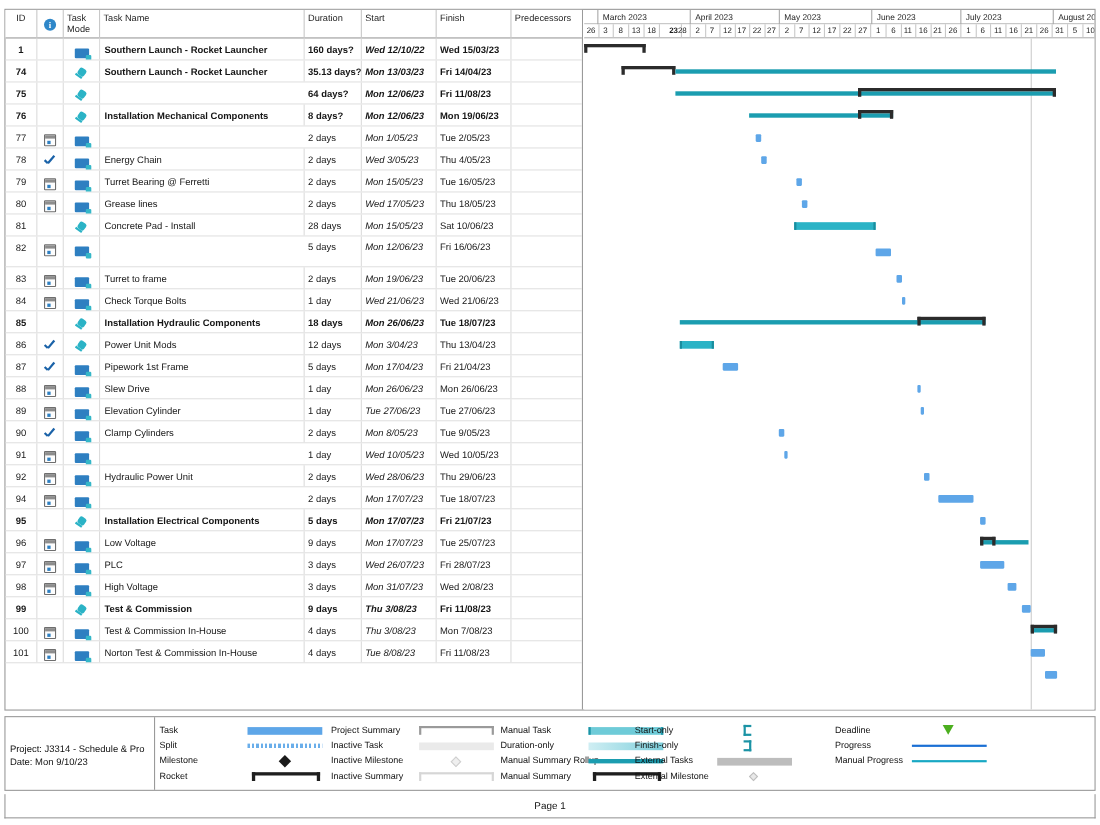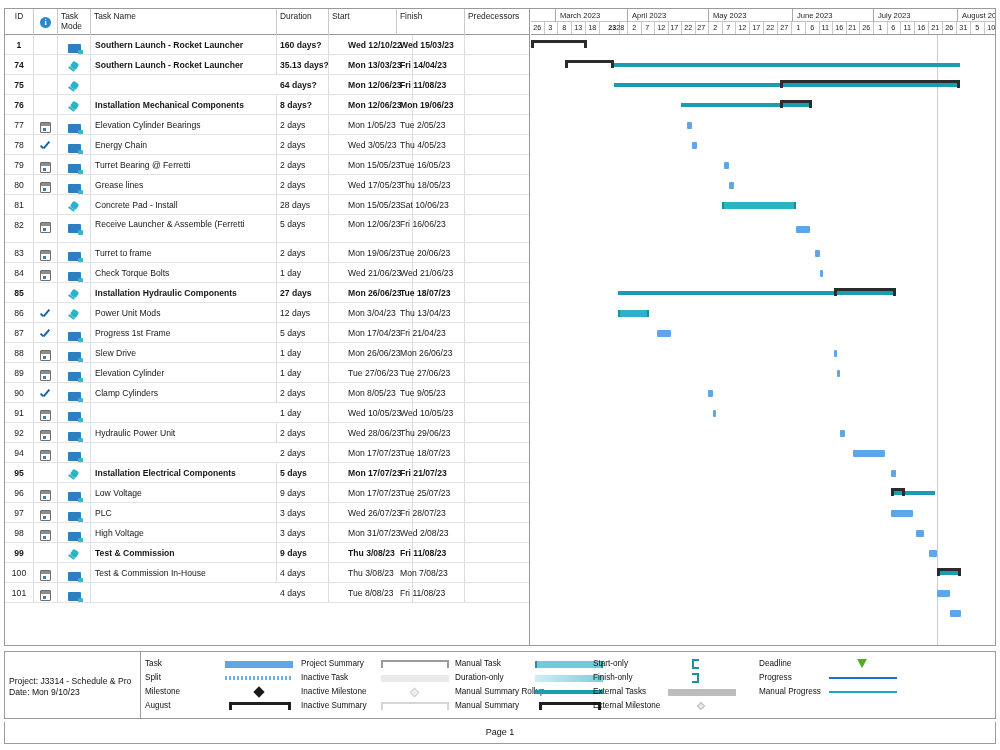--- a/index.html
+++ b/index.html
@@ -78,21 +78,21 @@
     line-height: 20px;
     padding: 0 3px;
     border-right: 1px solid #dcdcdc;
     overflow: hidden;
   }
   .gcell.c-id    { left: 0;   width: 29px; text-align: center; padding: 0; }
   .gcell.c-info  { left: 29px; width: 24px; text-align: center; padding: 0; }
   .gcell.c-mode  { left: 53px; width: 33px; text-align: center; padding: 0; }
   .gcell.c-name  { left: 86px; width: 186px; padding-left: 4px; }
   .gcell.c-dur   { left: 272px; width: 52px; }
-  .gcell.c-start { left: 340px; width: 68px; }
+  .gcell.c-start { left: 324px; width: 68px; font-style: italic; }
   .gcell.c-fin   { left: 392px; width: 68px; }
   .gcell.c-pred  { left: 460px; width: 65px; border-right: none; }
 
   .grow.tall .gcell { line-height: 12px; padding-top: 3px; }
   .grow.tall .gcell.c-id,
   .grow.tall .gcell.c-info,
   .grow.tall .gcell.c-mode { line-height: 14px; padding-top: 3px; }
 
   .bold { font-weight: bold; }
   .ind1 { padding-left: 12px; }
@@ -395,21 +395,20 @@
             <div class="gcell c-name ind2 bold">Installation Mechanical Components</div>
             <div class="gcell c-dur bold">8 days?</div>
             <div class="gcell c-start bold">Mon 12/06/23</div>
             <div class="gcell c-fin bold">Mon 19/06/23</div>
             <div class="gcell c-pred"></div>
           </div>
           <div class="grow">
             <div class="gcell c-id">77</div>
             <div class="gcell c-info"><span class="icn icn-cal"></span></div>
             <div class="gcell c-mode"><span class="icn icn-auto"></span></div>
-            <div class="gcell c-name ind3">Elevation Cylinder Bearings</div>
             <div class="gcell c-dur">2 days</div>
             <div class="gcell c-start">Mon 1/05/23</div>
             <div class="gcell c-fin">Tue 2/05/23</div>
             <div class="gcell c-pred"></div>
           </div>
           <div class="grow">
             <div class="gcell c-id">78</div>
             <div class="gcell c-info"><span class="icn icn-check"></span></div>
             <div class="gcell c-mode"><span class="icn icn-auto"></span></div>
             <div class="gcell c-name ind3">Energy Chain</div>
@@ -445,21 +444,20 @@
             <div class="gcell c-name ind3">Concrete Pad - Install</div>
             <div class="gcell c-dur">28 days</div>
             <div class="gcell c-start">Mon 15/05/23</div>
             <div class="gcell c-fin">Sat 10/06/23</div>
             <div class="gcell c-pred"></div>
           </div>
           <div class="grow tall">
             <div class="gcell c-id">82</div>
             <div class="gcell c-info"><span class="icn icn-cal"></span></div>
             <div class="gcell c-mode"><span class="icn icn-auto"></span></div>
-            <div class="gcell c-name ind3">Receive Launcher &amp; Assemble (Ferretti</div>
             <div class="gcell c-dur">5 days</div>
             <div class="gcell c-start">Mon 12/06/23</div>
             <div class="gcell c-fin">Fri 16/06/23</div>
             <div class="gcell c-pred"></div>
           </div>
           <div class="grow">
             <div class="gcell c-id">83</div>
             <div class="gcell c-info"><span class="icn icn-cal"></span></div>
             <div class="gcell c-mode"><span class="icn icn-auto"></span></div>
             <div class="gcell c-name ind3">Turret to frame</div>
@@ -476,40 +474,40 @@
             <div class="gcell c-dur">1 day</div>
             <div class="gcell c-start">Wed 21/06/23</div>
             <div class="gcell c-fin">Wed 21/06/23</div>
             <div class="gcell c-pred"></div>
           </div>
           <div class="grow">
             <div class="gcell c-id bold">85</div>
             <div class="gcell c-info"></div>
             <div class="gcell c-mode"><span class="icn icn-pin"></span></div>
             <div class="gcell c-name ind2 bold">Installation Hydraulic Components</div>
-            <div class="gcell c-dur bold">27 days</div>
+            <div class="gcell c-dur bold">18 days</div>
             <div class="gcell c-start bold">Mon 26/06/23</div>
             <div class="gcell c-fin bold">Tue 18/07/23</div>
             <div class="gcell c-pred"></div>
           </div>
           <div class="grow">
             <div class="gcell c-id">86</div>
             <div class="gcell c-info"><span class="icn icn-check"></span></div>
             <div class="gcell c-mode"><span class="icn icn-pin"></span></div>
             <div class="gcell c-name ind3">Power Unit Mods</div>
             <div class="gcell c-dur">12 days</div>
             <div class="gcell c-start">Mon 3/04/23</div>
             <div class="gcell c-fin">Thu 13/04/23</div>
             <div class="gcell c-pred"></div>
           </div>
           <div class="grow">
             <div class="gcell c-id">87</div>
             <div class="gcell c-info"><span class="icn icn-check"></span></div>
             <div class="gcell c-mode"><span class="icn icn-auto"></span></div>
-            <div class="gcell c-name ind3">Progress 1st Frame</div>
+            <div class="gcell c-name ind3">Pipework 1st Frame</div>
             <div class="gcell c-dur">5 days</div>
             <div class="gcell c-start">Mon 17/04/23</div>
             <div class="gcell c-fin">Fri 21/04/23</div>
             <div class="gcell c-pred"></div>
           </div>
           <div class="grow">
             <div class="gcell c-id">88</div>
             <div class="gcell c-info"><span class="icn icn-cal"></span></div>
             <div class="gcell c-mode"><span class="icn icn-auto"></span></div>
             <div class="gcell c-name ind3">Slew Drive</div>
@@ -623,32 +621,33 @@
             <div class="gcell c-name ind3">Test &amp; Commission In-House</div>
             <div class="gcell c-dur">4 days</div>
             <div class="gcell c-start">Thu 3/08/23</div>
             <div class="gcell c-fin">Mon 7/08/23</div>
             <div class="gcell c-pred"></div>
           </div>
           <div class="grow">
             <div class="gcell c-id">101</div>
             <div class="gcell c-info"><span class="icn icn-cal"></span></div>
             <div class="gcell c-mode"><span class="icn icn-auto"></span></div>
+            <div class="gcell c-name ind3">Norton Test &amp; Commission In-House</div>
             <div class="gcell c-dur">4 days</div>
             <div class="gcell c-start">Tue 8/08/23</div>
             <div class="gcell c-fin">Fri 11/08/23</div>
             <div class="gcell c-pred"></div>
           </div>
         </div>
     </div>
 
     <div id="gantt">
       <div id="tl-head">
         <div id="tl-months">
-            <div class="tl-month" style="left: 24px; width: 84px;">March 2023</div>
+            <div class="tl-month" style="left: 12px; width: 84px;">March 2023</div>
             <div class="tl-month" style="left: 96px; width: 81px;">April 2023</div>
             <div class="tl-month" style="left: 177px; width: 84px;">May 2023</div>
             <div class="tl-month" style="left: 261px; width: 81px;">June 2023</div>
             <div class="tl-month" style="left: 342px; width: 84px;">July 2023</div>
             <div class="tl-month" style="left: 426px; width: 84px;">August 2023</div>
           </div>
         <div id="tl-days">
             <div class="tl-day" style="left: 0px; width: 13.6px;">26</div>
             <div class="tl-day" style="left: 13px; width: 13.6px;">3</div>
             <div class="tl-day" style="left: 27px; width: 13.6px;">8</div>
@@ -780,21 +779,21 @@
               <span class="a-split"></span>
             </span>
           </div>
           <div class="lg-item">
             <span class="lg-label">Milestone</span>
             <span class="lg-art">
               <span class="a-milestone"></span>
             </span>
           </div>
           <div class="lg-item">
-            <span class="lg-label">August</span>
+            <span class="lg-label">Rocket</span>
             <span class="lg-art">
               <span class="a-summary">
                 <i></i>
                 <b class="l"></b>
                 <b class="r"></b>
               </span>
             </span>
           </div>
         </div>
         <div class="lg-col" style="left: 296px; width: 150px;">
@@ -857,21 +856,21 @@
             <span class="lg-label">Manual Summary</span>
             <span class="lg-art">
               <span class="a-mansum">
                 <i></i>
                 <b class="l"></b>
                 <b class="r"></b>
               </span>
             </span>
           </div>
         </div>
-        <div class="lg-col" style="left: 588px; width: 145px; text-align: center;">
+        <div class="lg-col" style="left: 572px; width: 145px; text-align: center;">
           <div class="lg-item">
             <span class="lg-label">Start-only</span>
             <span class="lg-art">
               <span class="a-startonly"></span>
             </span>
           </div>
           <div class="lg-item">
             <span class="lg-label">Finish-only</span>
             <span class="lg-art">
               <span class="a-finishonly"></span>

